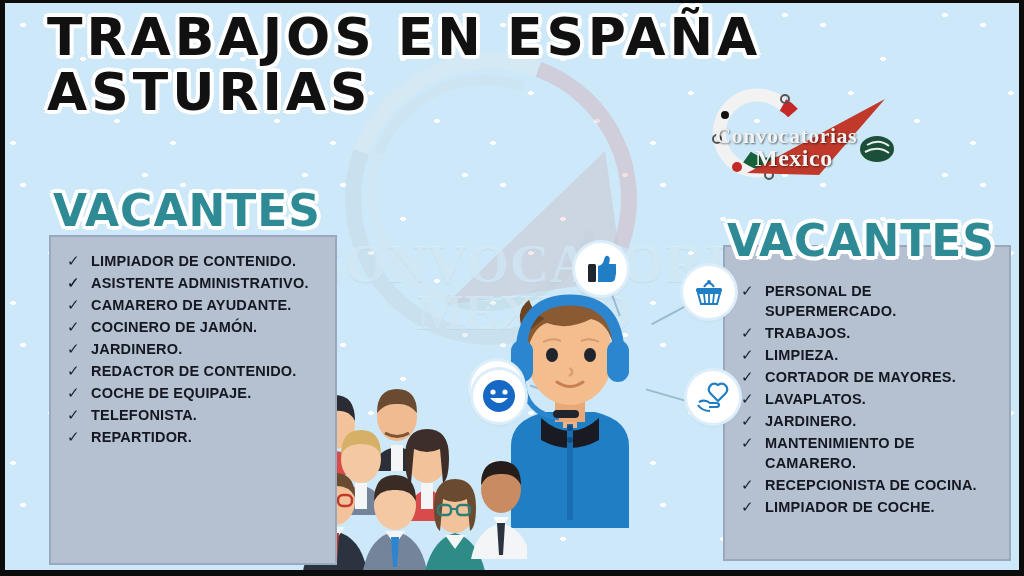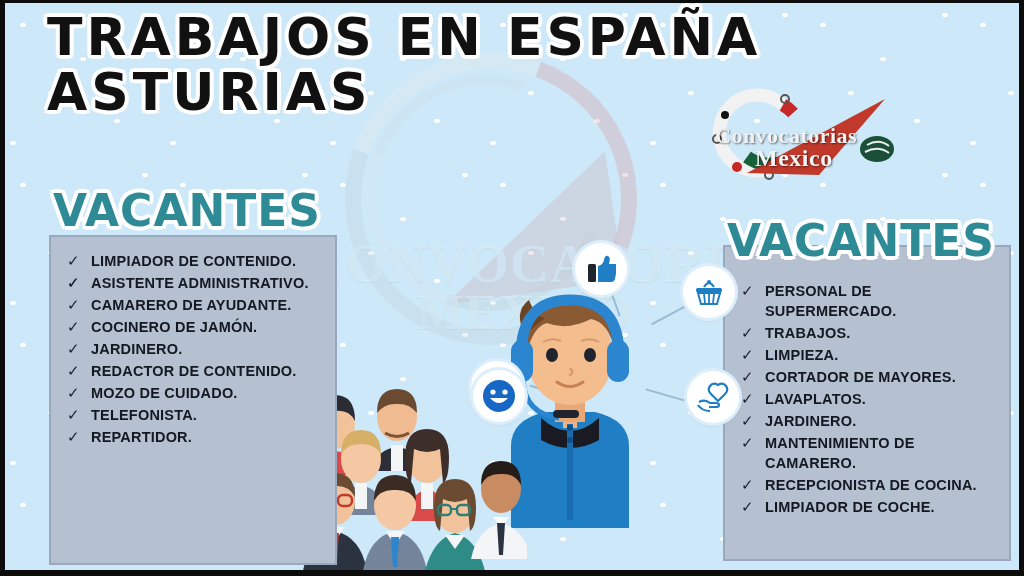--- a/index.html
+++ b/index.html
@@ -455,21 +455,21 @@
     <div class="vac-heading" id="heading-left">VACANTES</div>
     <div class="panel" id="panel-left">
       <ul class="vac-list">
         <li class="vac-item"><span class="tick">✓</span><span>LIMPIADOR DE CONTENIDO.</span></li>
         <li class="vac-item"><span class="tick">✓</span></li>
         <li class="vac-item"><span class="tick">✓</span><span>ASISTENTE ADMINISTRATIVO.</span></li>
         <li class="vac-item"><span class="tick">✓</span><span>CAMARERO DE AYUDANTE.</span></li>
         <li class="vac-item"><span class="tick">✓</span><span>COCINERO DE JAMÓN.</span></li>
         <li class="vac-item"><span class="tick">✓</span><span>JARDINERO.</span></li>
         <li class="vac-item"><span class="tick">✓</span><span>REDACTOR DE CONTENIDO.</span></li>
-        <li class="vac-item"><span class="tick">✓</span><span>MOZO DE CUIDADO.</span></li>
+        <li class="vac-item"><span class="tick">✓</span><span>COCHE DE EQUIPAJE.</span></li>
         <li class="vac-item"><span class="tick">✓</span><span>TELEFONISTA.</span></li>
         <li class="vac-item"><span class="tick">✓</span><span>REPARTIDOR.</span></li>
       </ul>
     </div>
 
     <div class="vac-heading" id="heading-right">VACANTES</div>
     <div class="panel" id="panel-right">
       <ul class="vac-list">
         <li class="vac-item"><span class="tick">✓</span><span>PERSONAL DE SUPERMERCADO.</span></li>
         <li class="vac-item"><span class="tick">✓</span><span>TRABAJOS.</span></li>

